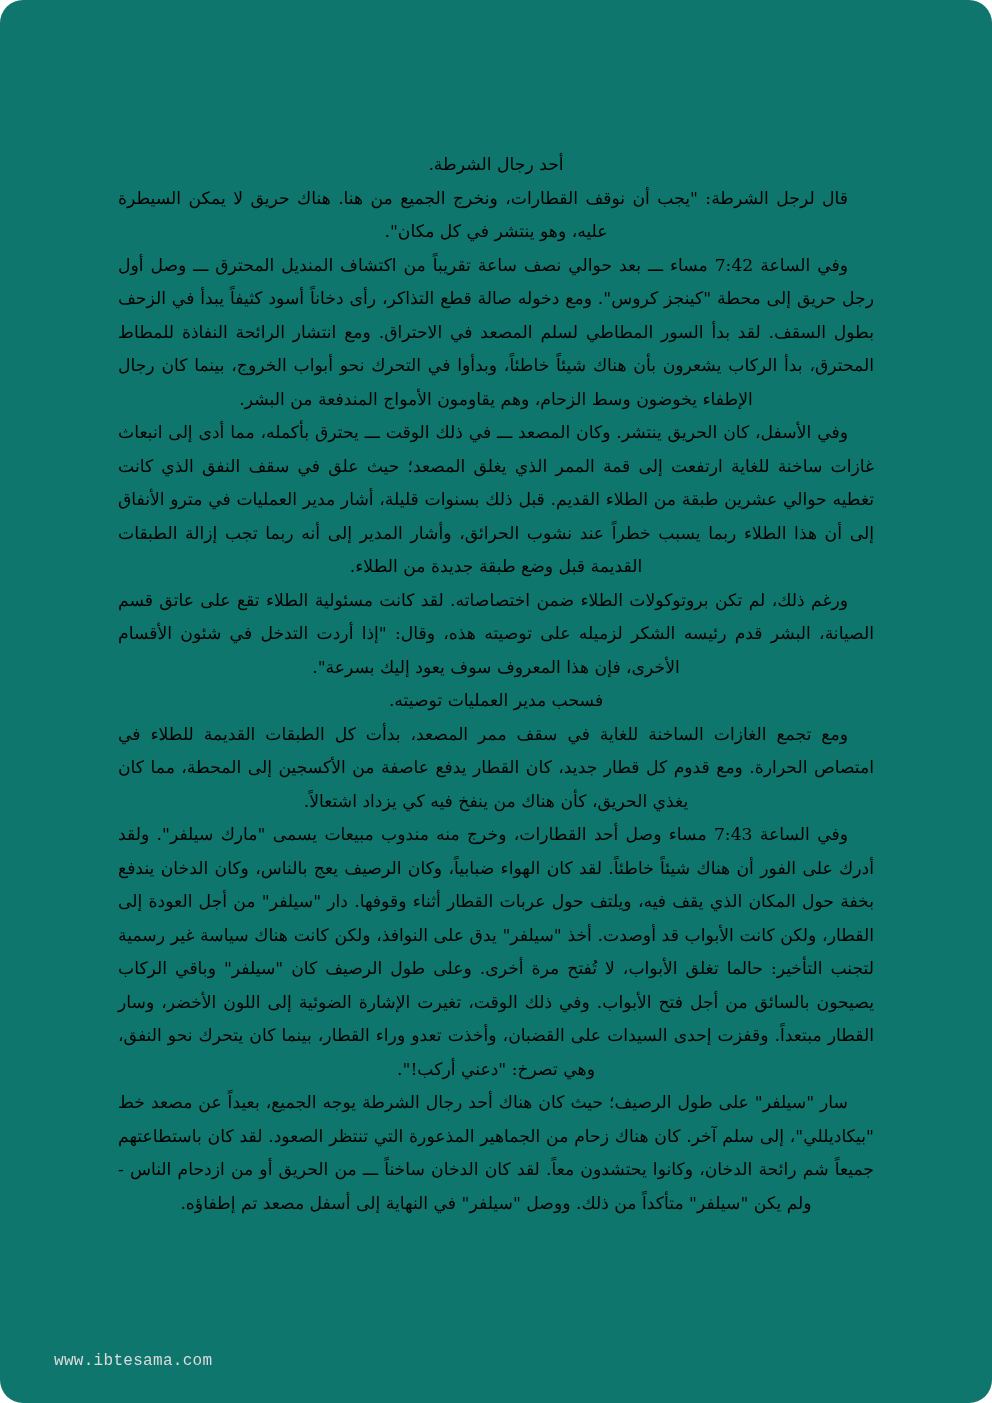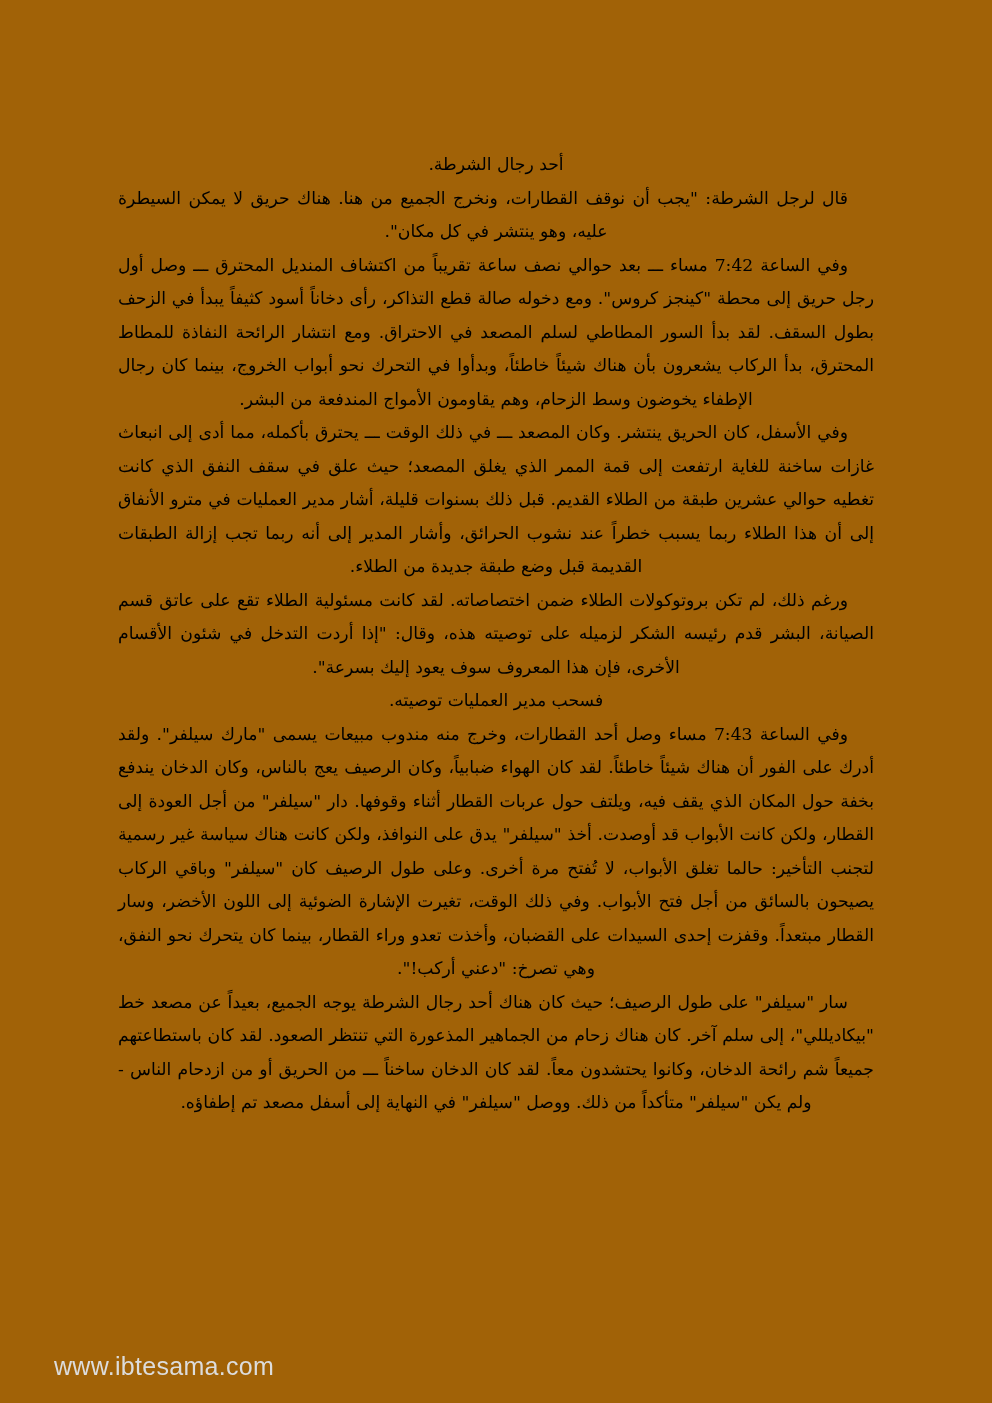--- a/index.html
+++ b/index.html
@@ -14,21 +14,22 @@
     position: relative;
     overflow: hidden;
     font-family: "DejaVu Serif", "Liberation Serif", serif;
     -webkit-font-smoothing: antialiased;
   }
 
   
   .page {
     position: absolute;
     inset: 0;
-    background: #a16207;
+    background: #0f766e;
+    border-radius: 23px;
   }
 
   
   .text-column {
     position: absolute;
     top: 148px;
     right: 118px;
     left: 118px;
     width: 756px;
     direction: rtl;
@@ -67,23 +68,23 @@
     text-align-last: center;
   }
 
   
   .watermark {
     position: absolute;
     left: 54px;
     top: 1352px;
     direction: ltr;
     color: #dcdcdc;
-    font-size: 25px;
+    font-size: 16px;
     letter-spacing: 0.3px;
-    font-family: Liberation Sans, sans-serif;
+    font-family: Liberation Mono, monospace;
     white-space: nowrap;
     user-select: none;
   }
 </style>
 </head>
 <body>
 
 <div class="page">
 
   <div class="text-column">
@@ -93,20 +94,21 @@
     <p class="para body">قال لرجل الشرطة: "يجب أن نوقف القطارات، ونخرج الجميع من هنا. هناك حريق لا يمكن السيطرة عليه، وهو ينتشر في كل مكان".</p>
 
     <p class="para body">وفي الساعة 7:42 مساء ـــ بعد حوالي نصف ساعة تقريباً من اكتشاف المنديل المحترق ـــ وصل أول رجل حريق إلى محطة "كينجز كروس". ومع دخوله صالة قطع التذاكر، رأى دخاناً أسود كثيفاً يبدأ في الزحف بطول السقف. لقد بدأ السور المطاطي لسلم المصعد في الاحتراق. ومع انتشار الرائحة النفاذة للمطاط المحترق، بدأ الركاب يشعرون بأن هناك شيئاً خاطئاً، وبدأوا في التحرك نحو أبواب الخروج، بينما كان رجال الإطفاء يخوضون وسط الزحام، وهم يقاومون الأمواج المندفعة من البشر.</p>
 
     <p class="para body">وفي الأسفل، كان الحريق ينتشر. وكان المصعد ـــ في ذلك الوقت ـــ يحترق بأكمله، مما أدى إلى انبعاث غازات ساخنة للغاية ارتفعت إلى قمة الممر الذي يغلق المصعد؛ حيث علق في سقف النفق الذي كانت تغطيه حوالي عشرين طبقة من الطلاء القديم. قبل ذلك بسنوات قليلة، أشار مدير العمليات في مترو الأنفاق إلى أن هذا الطلاء ربما يسبب خطراً عند نشوب الحرائق، وأشار المدير إلى أنه ربما تجب إزالة الطبقات القديمة قبل وضع طبقة جديدة من الطلاء.</p>
 
     <p class="para body">ورغم ذلك، لم تكن بروتوكولات الطلاء ضمن اختصاصاته. لقد كانت مسئولية الطلاء تقع على عاتق قسم الصيانة، البشر قدم رئيسه الشكر لزميله على توصيته هذه، وقال: "إذا أردت التدخل في شئون الأقسام الأخرى، فإن هذا المعروف سوف يعود إليك بسرعة".</p>
 
     <p class="para short">فسحب مدير العمليات توصيته.</p>
 
+    <p class="para body">ومع تجمع الغازات الساخنة للغاية في سقف ممر المصعد، بدأت كل الطبقات القديمة للطلاء في امتصاص الحرارة. ومع قدوم كل قطار جديد، كان القطار يدفع عاصفة من الأكسجين إلى المحطة، مما كان يغذي الحريق، كأن هناك من ينفخ فيه كي يزداد اشتعالاً.</p>
 
     <p class="para body">وفي الساعة 7:43 مساء وصل أحد القطارات، وخرج منه مندوب مبيعات يسمى "مارك سيلفر". ولقد أدرك على الفور أن هناك شيئاً خاطئاً. لقد كان الهواء ضبابياً، وكان الرصيف يعج بالناس، وكان الدخان يندفع بخفة حول المكان الذي يقف فيه، ويلتف حول عربات القطار أثناء وقوفها. دار "سيلفر" من أجل العودة إلى القطار، ولكن كانت الأبواب قد أوصدت. أخذ "سيلفر" يدق على النوافذ، ولكن كانت هناك سياسة غير رسمية لتجنب التأخير: حالما تغلق الأبواب، لا تُفتح مرة أخرى. وعلى طول الرصيف كان "سيلفر" وباقي الركاب يصيحون بالسائق من أجل فتح الأبواب. وفي ذلك الوقت، تغيرت الإشارة الضوئية إلى اللون الأخضر، وسار القطار مبتعداً. وقفزت إحدى السيدات على القضبان، وأخذت تعدو وراء القطار، بينما كان يتحرك نحو النفق، وهي تصرخ: "دعني أركب!".</p>
 
     <p class="para body">سار "سيلفر" على طول الرصيف؛ حيث كان هناك أحد رجال الشرطة يوجه الجميع، بعيداً عن مصعد خط "بيكاديللي"، إلى سلم آخر. كان هناك زحام من الجماهير المذعورة التي تنتظر الصعود. لقد كان باستطاعتهم جميعاً شم رائحة الدخان، وكانوا يحتشدون معاً. لقد كان الدخان ساخناً ـــ من الحريق أو من ازدحام الناس - ولم يكن "سيلفر" متأكداً من ذلك. ووصل "سيلفر" في النهاية إلى أسفل مصعد تم إطفاؤه.</p>
 
   </div>
 
   <div class="watermark">www.ibtesama.com</div>
 
 </div>

